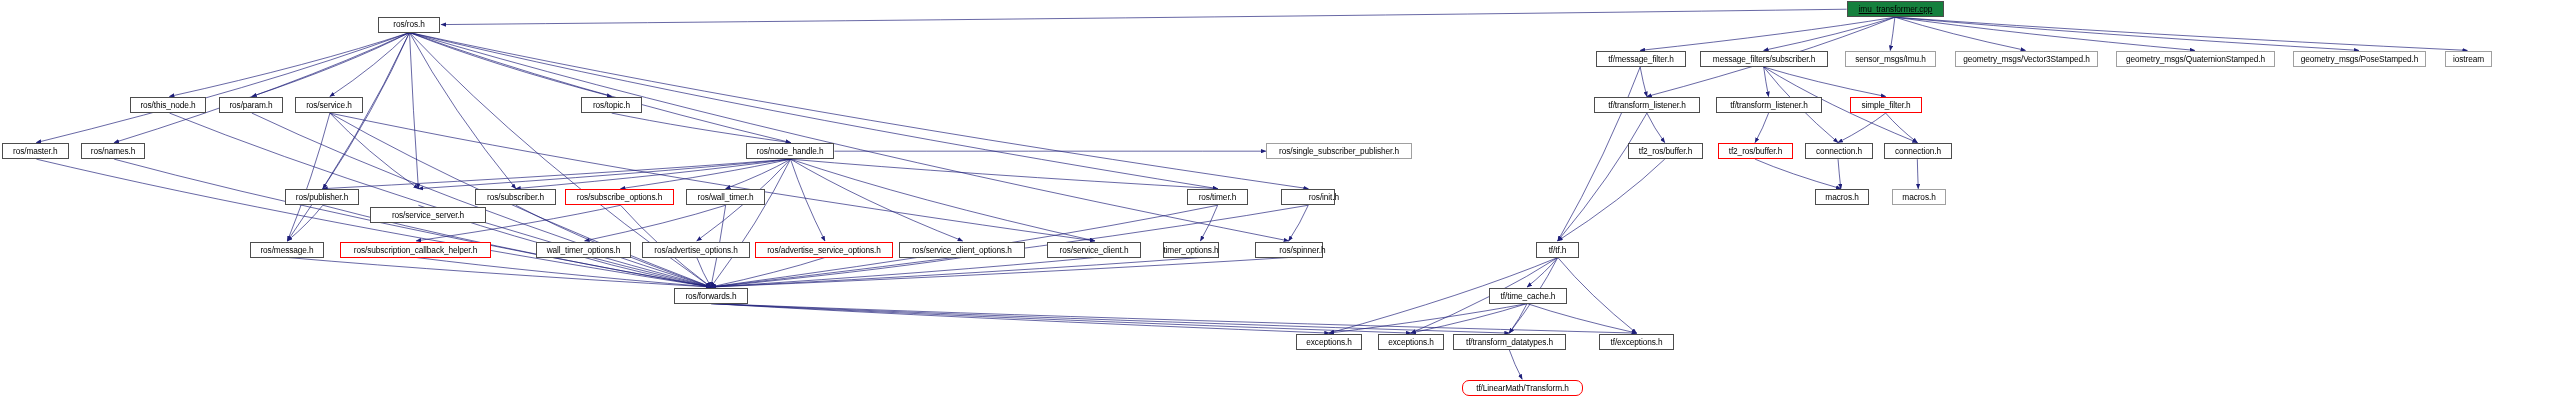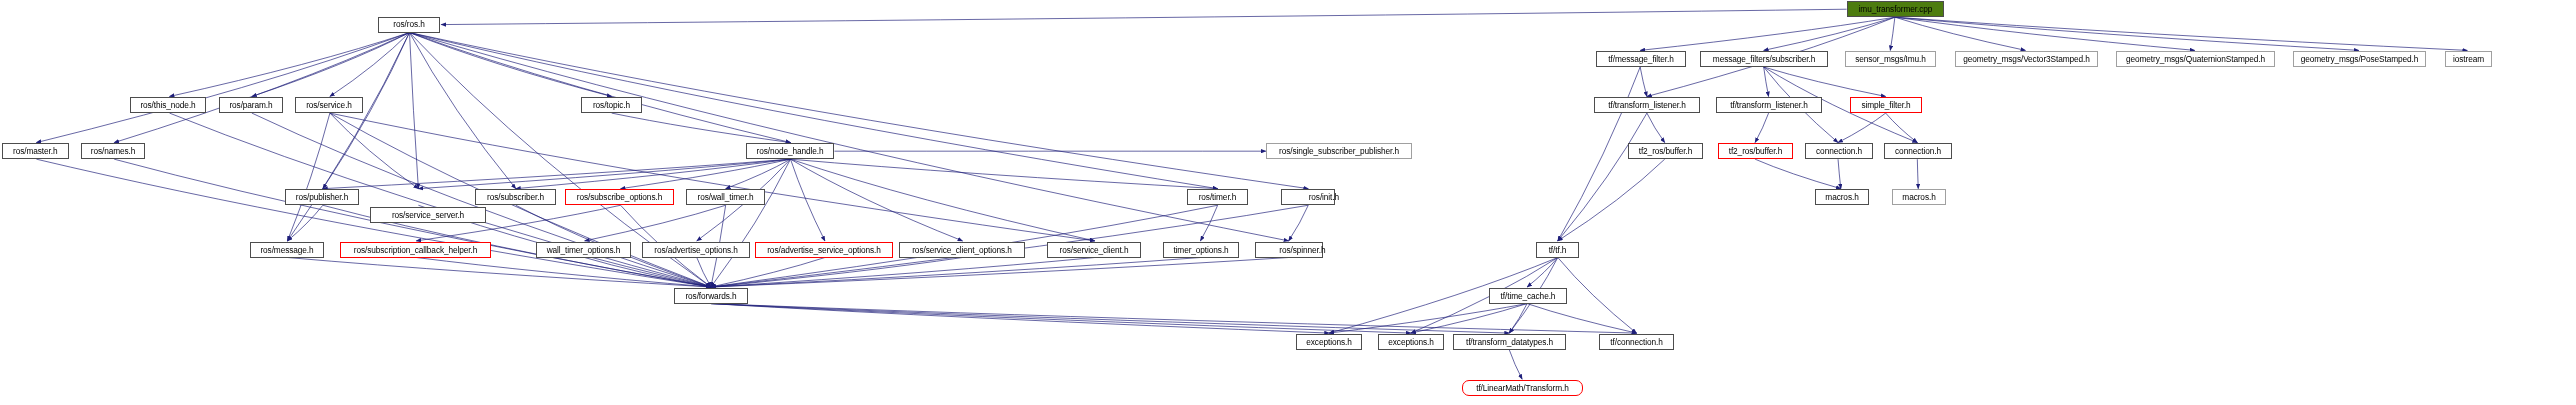--- a/index.html
+++ b/index.html
@@ -33,22 +33,23 @@
     border: 0.6px solid #4d4d4d;
     background: #ffffff;
     color: #000000;
     font-size: 8.3px;
     line-height: 1;
     white-space: nowrap;
     padding: 0 4.3px;
     letter-spacing: -0.1px;
   }
   .gnode.root {
-    background: #4d7c0f;
+    background: #15803d;
     border: 0.6px solid #4d4d4d;
+    text-decoration: underline;
   }
   .gnode.redborder {
     border: 0.6px solid #ff0000;
   }
   .gnode.thin {
     border: 0.6px solid #a0a0a0;
   }
 </style>
 </head>
 <body>
@@ -192,25 +193,25 @@
       <div class="gnode" style="left: 1281px; top: 189px; width: 54px; padding-left: 36px;">ros/init.h</div>
       <div class="gnode" style="left: 1815px; top: 189px; width: 54px;">macros.h</div>
       <div class="gnode thin" style="left: 1892px; top: 189px; width: 54px;">macros.h</div>
       <div class="gnode" style="left: 250px; top: 242px; width: 74px;">ros/message.h</div>
       <div class="gnode redborder" style="left: 340px; top: 242px; width: 151px;">ros/subscription_callback_helper.h</div>
       <div class="gnode" style="left: 536px; top: 242px; width: 95px;">wall_timer_options.h</div>
       <div class="gnode" style="left: 642px; top: 242px; width: 108px;">ros/advertise_options.h</div>
       <div class="gnode redborder" style="left: 755px; top: 242px; width: 138px;">ros/advertise_service_options.h</div>
       <div class="gnode" style="left: 899px; top: 242px; width: 126px;">ros/service_client_options.h</div>
       <div class="gnode" style="left: 1047px; top: 242px; width: 94px;">ros/service_client.h</div>
-      <div class="gnode" style="left: 1163px; top: 242px; width: 76px;">timer_options.h</div>
+      <div class="gnode" style="left: 1163px; top: 242px; width: 56px;">timer_options.h</div>
       <div class="gnode" style="left: 1255px; top: 242px; width: 68px; padding-left: 31px;">ros/spinner.h</div>
       <div class="gnode" style="left: 674px; top: 288px; width: 74px;">ros/forwards.h</div>
       <div class="gnode" style="left: 1536px; top: 242px; width: 43px;">tf/tf.h</div>
       <div class="gnode" style="left: 1489px; top: 288px; width: 78px;">tf/time_cache.h</div>
       <div class="gnode" style="left: 1296px; top: 334px; width: 66px;">exceptions.h</div>
       <div class="gnode" style="left: 1378px; top: 334px; width: 66px;">exceptions.h</div>
       <div class="gnode" style="left: 1453px; top: 334px; width: 113px;">tf/transform_datatypes.h</div>
-      <div class="gnode" style="left: 1599px; top: 334px; width: 75px;">tf/connection.h</div>
+      <div class="gnode" style="left: 1599px; top: 334px; width: 75px;">tf/exceptions.h</div>
       <div class="gnode redborder" style="left: 1462px; top: 380px; width: 121px; border-radius: 7px;">tf/LinearMath/Transform.h</div>
     </div>
 </div>
 
 
 </body></html>

